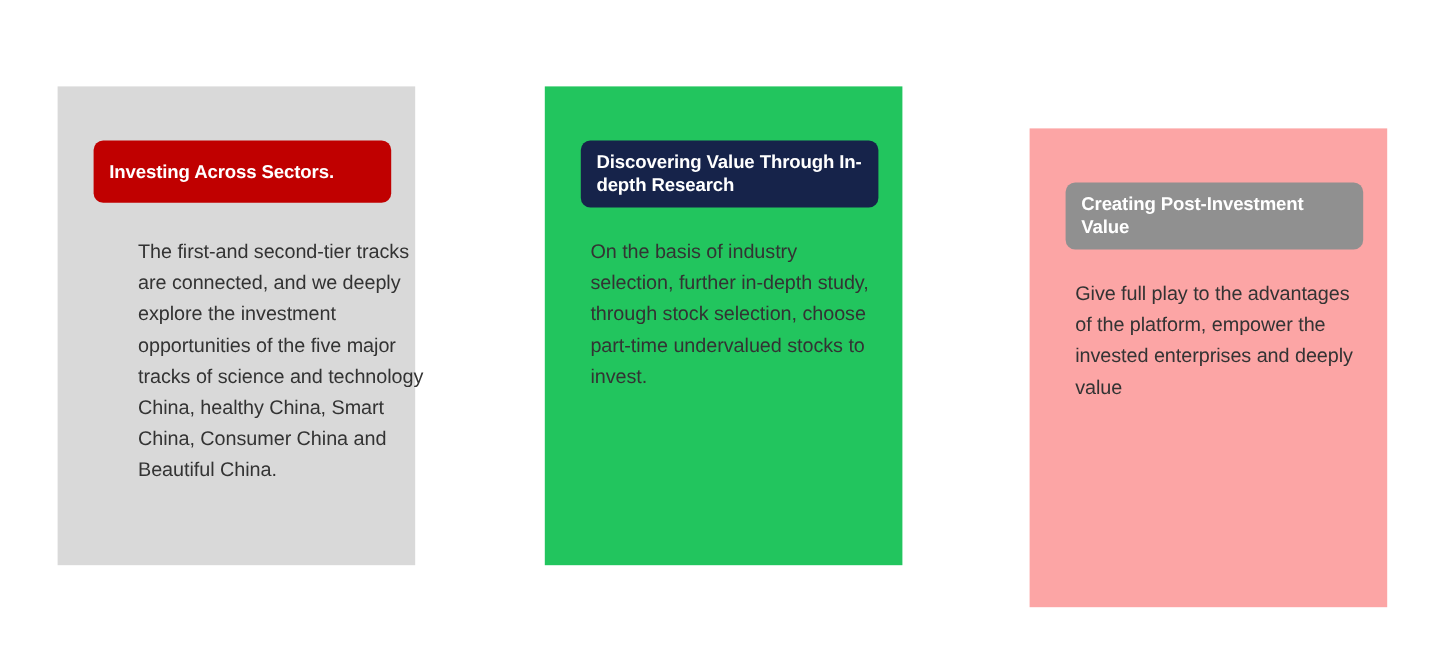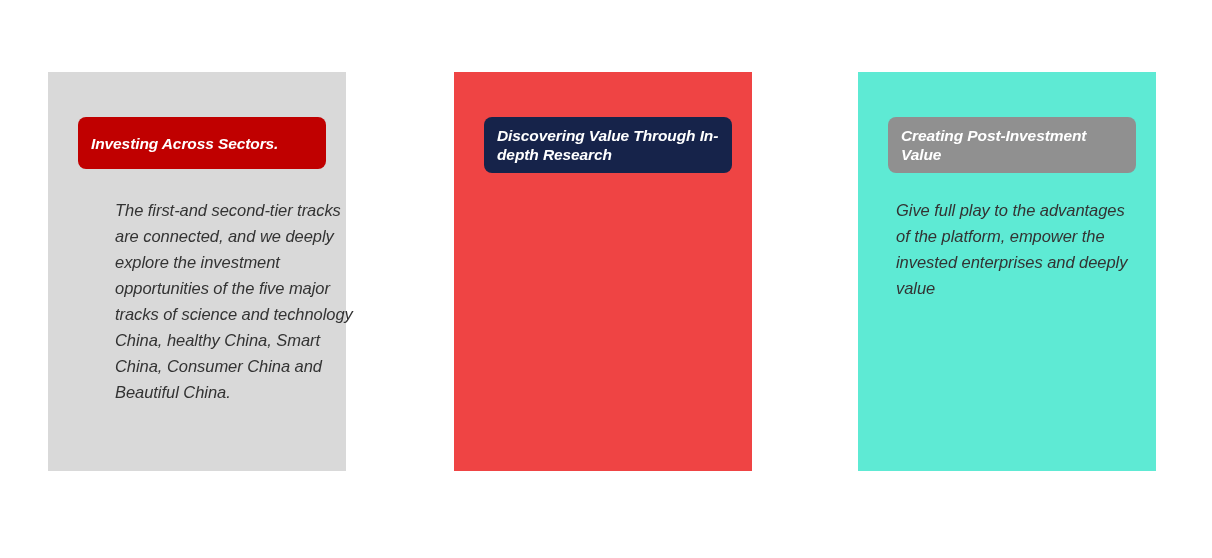--- a/index.html
+++ b/index.html
@@ -10,21 +10,20 @@
   body {
     width: 1212px;
     height: 558px;
     font-family: "Liberation Sans", sans-serif;
     overflow: hidden;
   }
   .stage {
     position: relative;
     width: 1212px;
     height: 496px;
-    font-style: italic;
   }
   .card {
     position: absolute;
     top: 72px;
     width: 298px;
     height: 399px;
     background: #d9d9d9;
     box-sizing: border-box;
   }
   #card-0 { left: 48px; }
@@ -65,22 +64,23 @@
 </head>
 <body style="background: rgb(255, 255, 255);">
 
 <div class="stage">
 
   <div class="card" id="card-0" style="background: rgb(217, 217, 217);">
     <div class="card-badge" style="background-color: rgb(192, 0, 0); color: rgb(255, 255, 255);">Investing Across Sectors.</div>
     <div class="card-body" style="color: rgb(51, 51, 51); margin-left: 29px;">The first-and second-tier tracks are connected, and we deeply explore the investment opportunities of the five major tracks of science and technology China, healthy China, Smart China, Consumer China and Beautiful China.</div>
   </div>
 
-  <div class="card" id="card-1" style="background: #ef4444;">
+  <div class="card" id="card-1" style="background: #22c55e;">
     <div class="card-badge" style="background-color: rgb(22, 35, 74); color: rgb(255, 255, 255);">Discovering Value Through In-depth Research</div>
+    <div class="card-body" style="color: rgb(51, 51, 51);">On the basis of industry selection, further in-depth study, through stock selection, choose part-time undervalued stocks to invest.</div>
   </div>
 
-  <div class="card" id="card-2" style="background: #5eead4;">
+  <div class="card" id="card-2" style="background: #fca5a5; margin-top: 35px;">
     <div class="card-badge" style="background-color: rgb(144, 144, 144); color: rgb(255, 255, 255);">Creating Post-Investment Value</div>
     <div class="card-body" style="color: rgb(51, 51, 51);">Give full play to the advantages of the platform, empower the invested enterprises and deeply value</div>
   </div>
 
 </div>
 
 </body></html>

